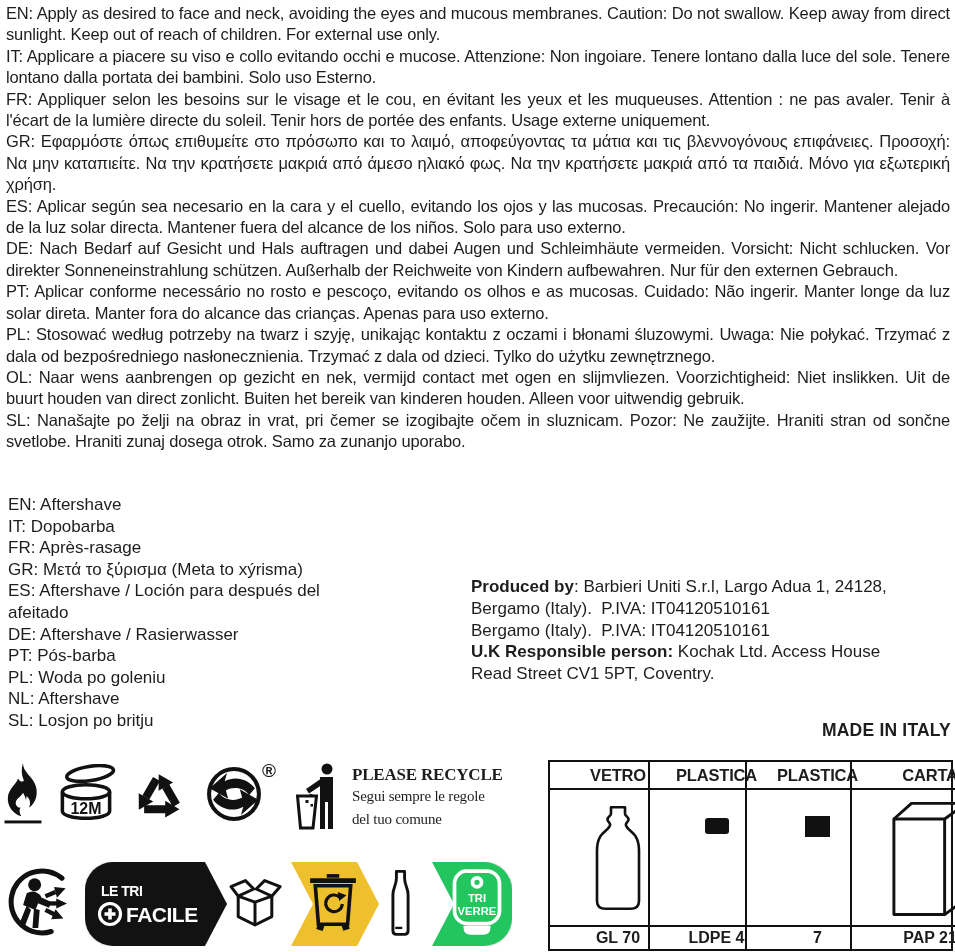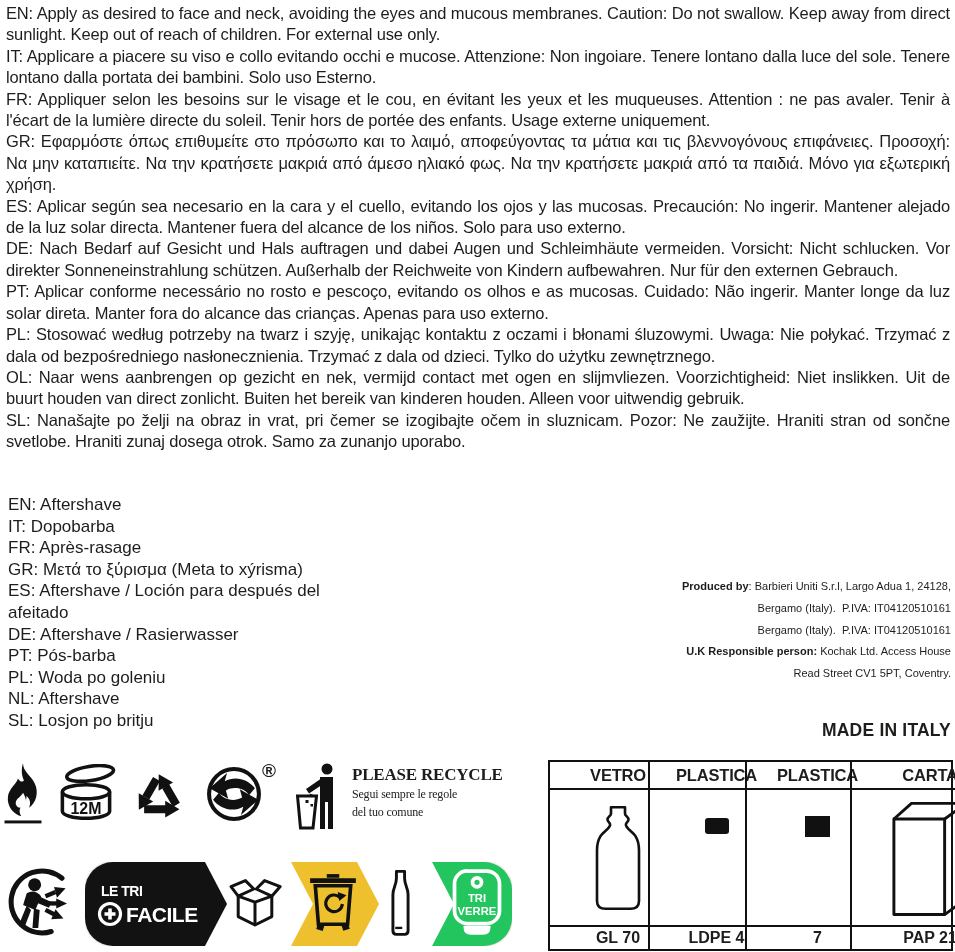--- a/index.html
+++ b/index.html
@@ -17,38 +17,38 @@
   }
   .directions p { margin:0; }
   
   .names {
     position:absolute; top:494px; left:8px; width:318px;
     font-size:17px; line-height:21.6px;
   }
   
   .contact {
     position:absolute; top:576px; right:4px; width:480px;
-    text-align:right; font-size:11px; line-height:21.8px;
+    font-size:17px; line-height:21.8px;
   }
   .contact b { font-weight:bold; }
   .madein {
     position:absolute; top:720px; right:4px;
     font-size:17.5px; font-weight:bold; letter-spacing:0.2px;
   }
   
   .sym { position:absolute; }
   .flame    { left:2px;   top:762px; }
   .pao      { left:56px;  top:764px; }
   .mobius   { left:128px; top:762px; }
   .greendot { left:205px; top:763px; }
   .regmark  { left:262px; top:760px; font-size:19px; font-weight:bold; }
   .tidyman  { left:296px; top:763px; }
   .recycle-note { left:352px; top:765px; width:160px;font-family:Liberation Serif, serif; }
   .recycle-note .rn-title { font-size:17px; font-weight:bold; letter-spacing:-0.2px; }
-  .recycle-note .rn-line  { font-size:12px; line-height:18px; letter-spacing:-0.2px; }
+  .recycle-note .rn-line  { font-size:15px; line-height:23px; letter-spacing:-0.2px; }
   .recycle-note .rn-line:first-of-type { margin-top:2px; }
   
   .triman { position:absolute; left:8px; top:864px; }
   .banner-seg {
     position:absolute; top:862px; height:84px;
     display:flex; align-items:center;
     filter:drop-shadow(0 0 1px rgba(0,0,0,0.30));
   }
   .seg-mid   { clip-path:polygon(0 0, calc(100% - 22px) 0, 100% 50%, calc(100% - 22px) 100%, 0 100%, 22px 50%); }
   .seg-black {

